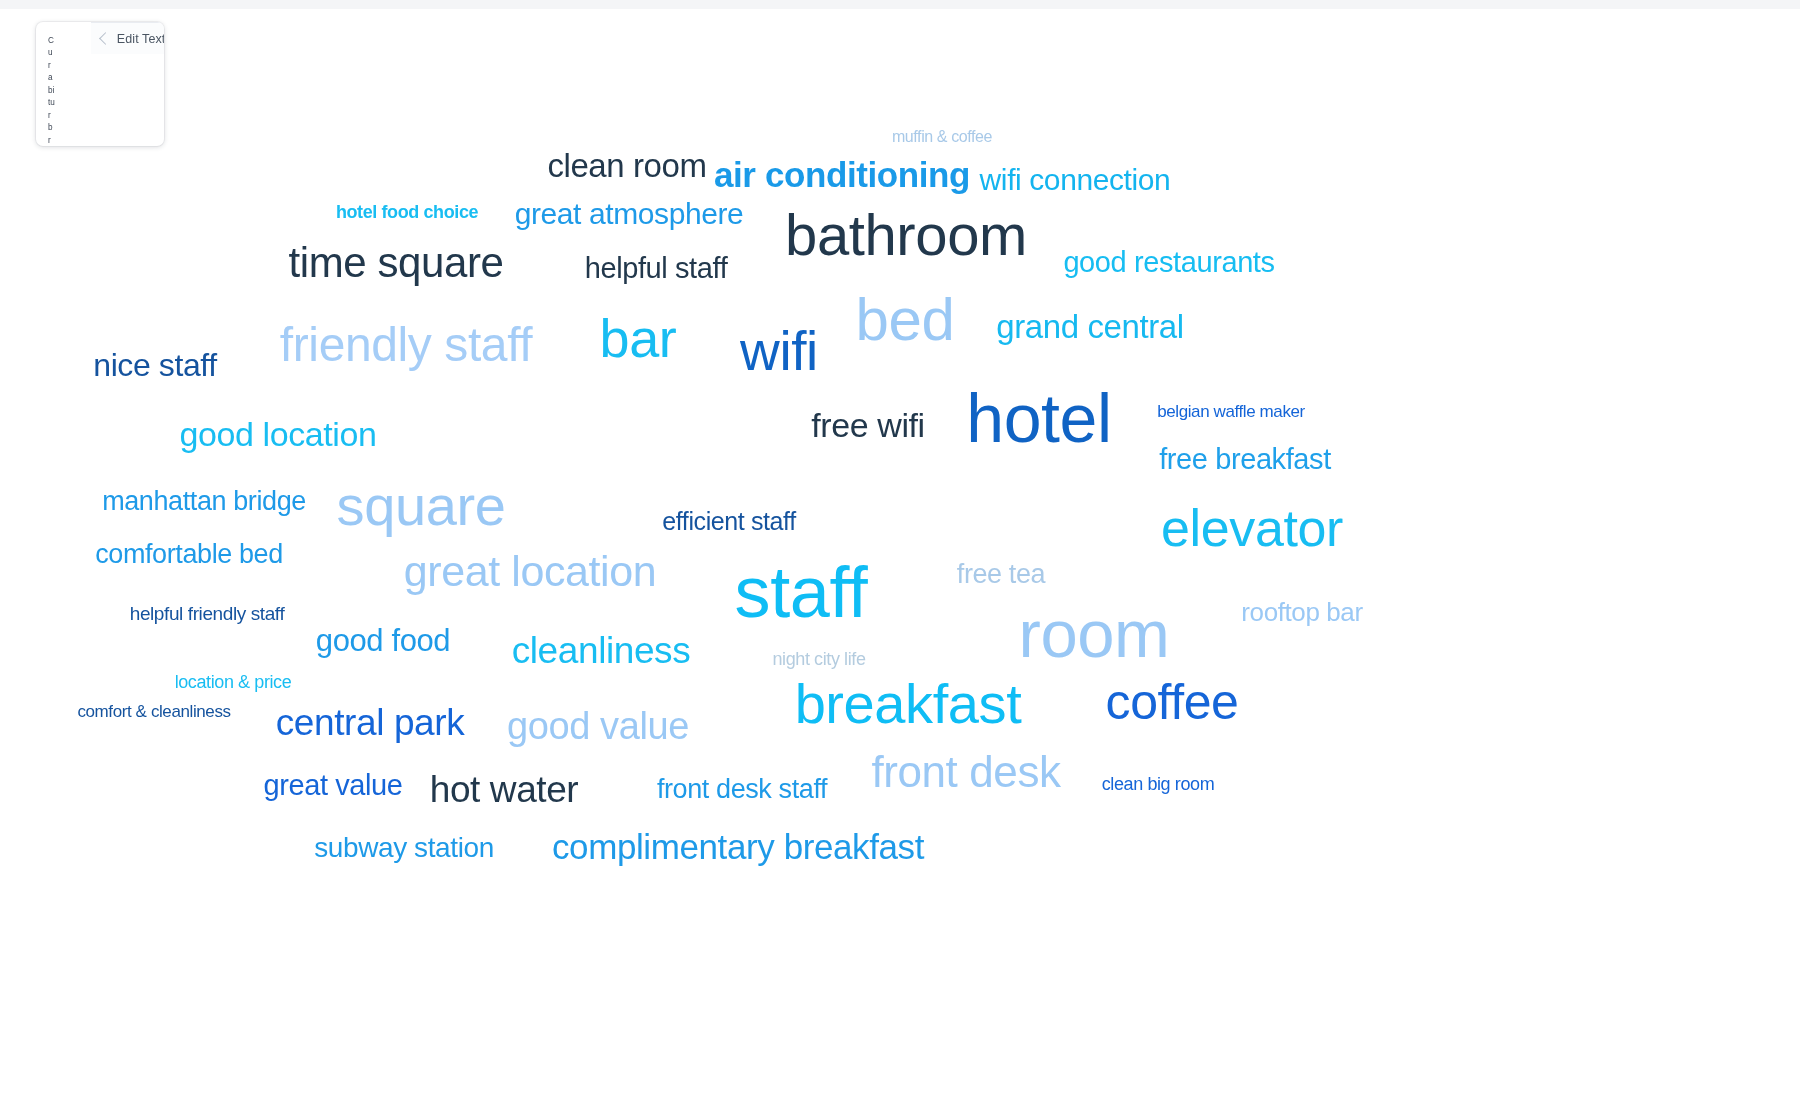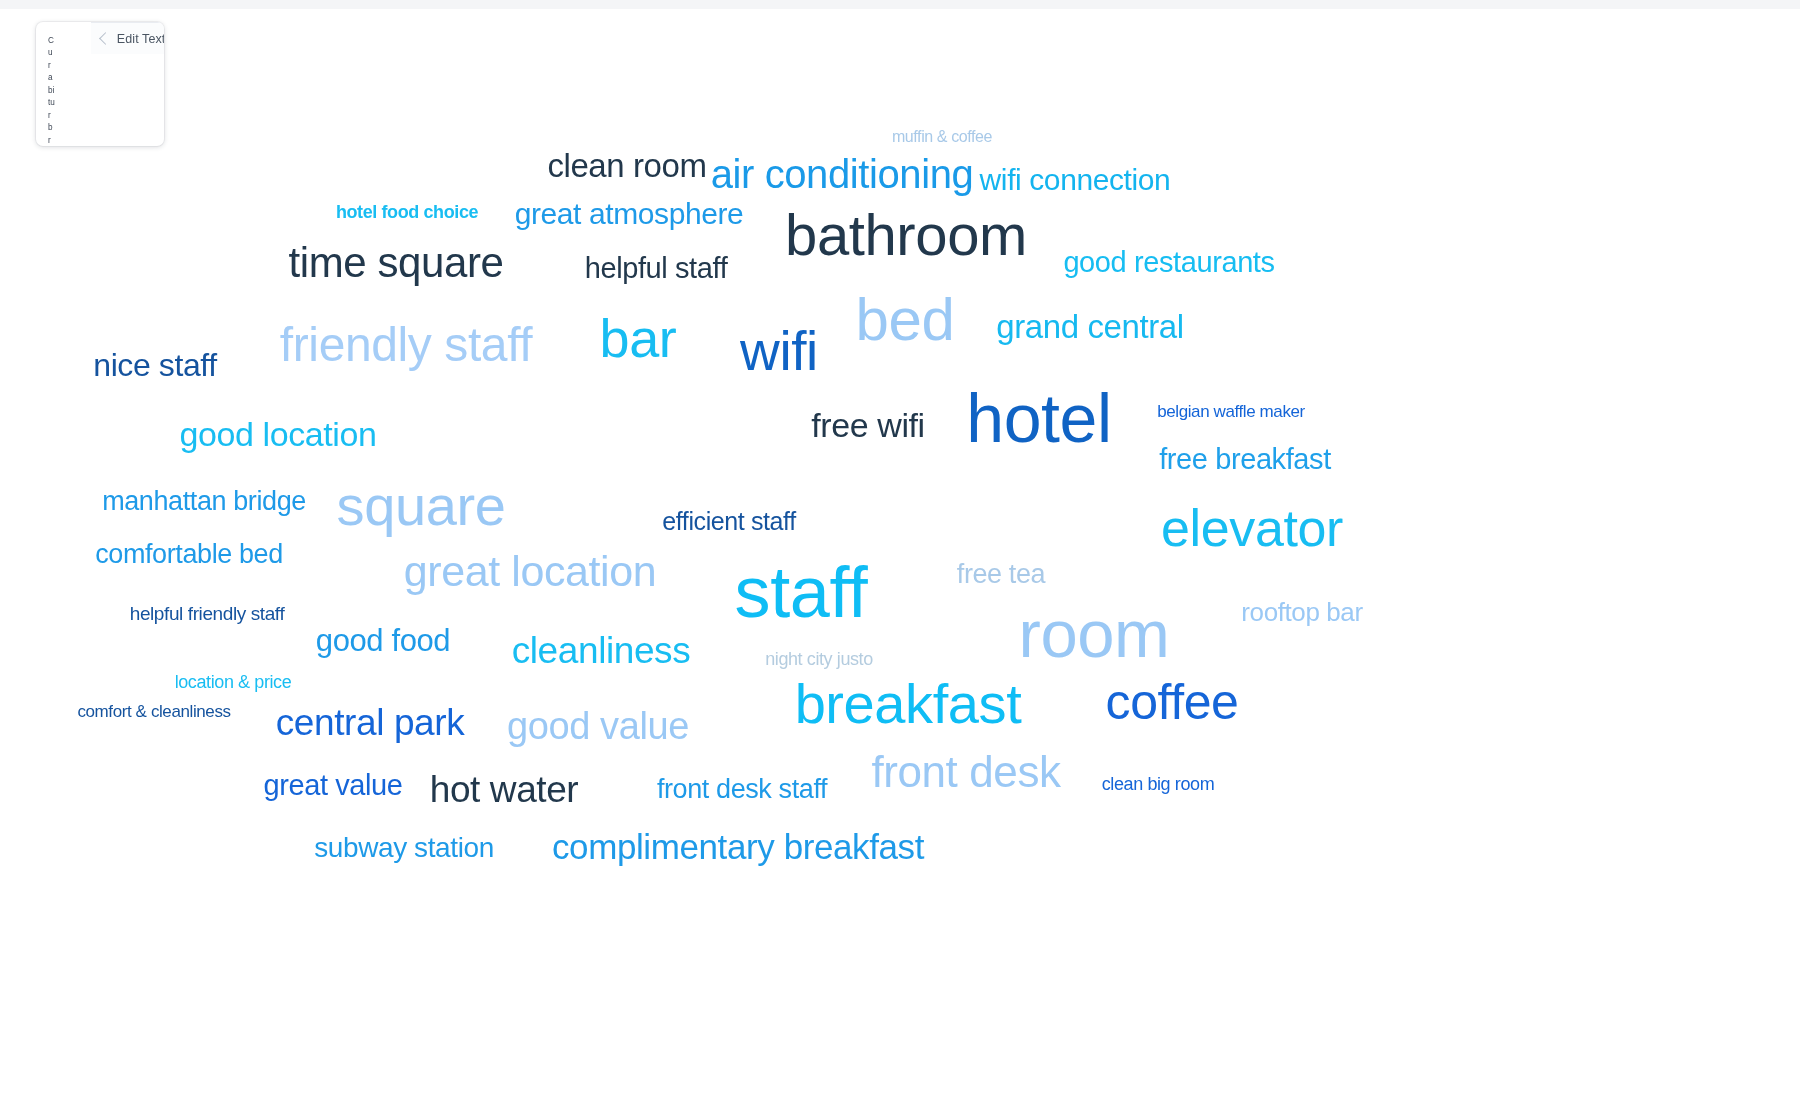--- a/index.html
+++ b/index.html
@@ -108,21 +108,21 @@
     <div id="edit-card-body">Curabitur brazo purus nec justo faucibus euismod brazo ac aucibusSuspendisse maximus sodales commodo. Nullam faucibus elit vitae.</div>
     <div id="edit-card-footer">
       <span class="chev"></span>
       <span id="edit-card-label">Edit Text</span>
     </div>
   </div>
 
   <div id="cloud">
       <span class="w" style="left: 942px; top: 137px; font-size: 16px; color: rgb(168, 201, 232); font-weight: 500;">muffin &amp; coffee</span>
       <span class="w" style="left: 627px; top: 165px; font-size: 33px; color: rgb(34, 56, 76); font-weight: 500;">clean room</span>
-      <span class="w" style="left: 842px; top: 174px; font-size: 40px; color: rgb(26, 154, 232); font-weight: 400; text-align: center;">air conditioning</span>
+      <span class="w" style="left: 842px; top: 174px; font-size: 35px; color: rgb(26, 154, 232); font-weight: 700; text-align: center;">air conditioning</span>
       <span class="w" style="left: 1075px; top: 180px; font-size: 30px; color: rgb(19, 180, 239); font-weight: 500;">wifi connection</span>
       <span class="w" style="left: 407px; top: 212px; font-size: 18px; color: rgb(24, 189, 242); font-weight: 600;">hotel food choice</span>
       <span class="w" style="left: 629px; top: 214px; font-size: 30px; color: rgb(30, 154, 232); font-weight: 500;">great atmosphere</span>
       <span class="w" style="left: 906px; top: 235px; font-size: 58px; color: rgb(34, 56, 76); font-weight: 500; text-align: right;">bathroom</span>
       <span class="w" style="left: 396px; top: 263px; font-size: 42px; color: rgb(34, 56, 76); font-weight: 500;">time square</span>
       <span class="w" style="left: 656px; top: 268px; font-size: 29px; color: rgb(34, 56, 76); font-weight: 500;">helpful staff</span>
       <span class="w" style="left: 1169px; top: 262px; font-size: 29px; color: rgb(23, 189, 242); font-weight: 500;">good restaurants</span>
       <span class="w" style="left: 905px; top: 320px; font-size: 60px; color: rgb(154, 200, 245); font-weight: 500;">bed</span>
       <span class="w" style="left: 406px; top: 345px; font-size: 48px; color: rgb(165, 205, 247); font-weight: 500;">friendly staff</span>
       <span class="w" style="left: 638px; top: 338px; font-size: 54px; color: rgb(24, 189, 242); font-weight: 500;">bar</span>
@@ -140,21 +140,21 @@
       <span class="w" style="left: 1252px; top: 528px; font-size: 52px; color: rgb(24, 189, 242); font-weight: 500;">elevator</span>
       <span class="w" style="left: 189px; top: 554px; font-size: 27px; color: rgb(30, 154, 232); font-weight: 500;">comfortable bed</span>
       <span class="w" style="left: 530px; top: 571px; font-size: 43px; color: rgb(154, 200, 245); font-weight: 500;">great location</span>
       <span class="w" style="left: 1001px; top: 574px; font-size: 27px; color: rgb(168, 201, 232); font-weight: 500;">free tea</span>
       <span class="w" style="left: 801px; top: 592px; font-size: 72px; color: rgb(15, 189, 245); font-weight: 500;">staff</span>
       <span class="w" style="left: 207px; top: 613px; font-size: 19px; color: rgb(21, 83, 158); font-weight: 500;">helpful friendly staff</span>
       <span class="w" style="left: 1302px; top: 612px; font-size: 26px; color: rgb(154, 200, 245); font-weight: 500;">rooftop bar</span>
       <span class="w" style="left: 383px; top: 640px; font-size: 31px; color: rgb(30, 154, 232); font-weight: 500;">good food</span>
       <span class="w" style="left: 601px; top: 650px; font-size: 37px; color: rgb(24, 189, 242); font-weight: 500;">cleanliness</span>
       <span class="w" style="left: 1094px; top: 633px; font-size: 67px; color: rgb(154, 200, 245); font-weight: 500;">room</span>
-      <span class="w" style="left: 819px; top: 659px; font-size: 18px; color: rgb(180, 204, 223); font-weight: 500;">night city justo</span>
+      <span class="w" style="left: 819px; top: 659px; font-size: 18px; color: rgb(180, 204, 223); font-weight: 500;">night city life</span>
       <span class="w" style="left: 233px; top: 682px; font-size: 18px; color: rgb(24, 189, 242); font-weight: 500;">location &amp; price</span>
       <span class="w" style="left: 908px; top: 704px; font-size: 56px; color: rgb(15, 189, 245); font-weight: 500;">breakfast</span>
       <span class="w" style="left: 1172px; top: 702px; font-size: 50px; color: rgb(21, 101, 216); font-weight: 500;">coffee</span>
       <span class="w" style="left: 154px; top: 711px; font-size: 17px; color: rgb(21, 83, 158); font-weight: 500;">comfort &amp; cleanliness</span>
       <span class="w" style="left: 370px; top: 722px; font-size: 37px; color: rgb(21, 101, 216); font-weight: 500;">central park</span>
       <span class="w" style="left: 598px; top: 726px; font-size: 38px; color: rgb(154, 200, 245); font-weight: 500;">good value</span>
       <span class="w" style="left: 966px; top: 772px; font-size: 44px; color: rgb(154, 200, 245); font-weight: 500;">front desk</span>
       <span class="w" style="left: 333px; top: 785px; font-size: 29px; color: rgb(21, 101, 216); font-weight: 500;">great value</span>
       <span class="w" style="left: 504px; top: 789px; font-size: 37px; color: rgb(34, 56, 76); font-weight: 500;">hot water</span>
       <span class="w" style="left: 742px; top: 789px; font-size: 27px; color: rgb(30, 154, 232); font-weight: 500;">front desk staff</span>

